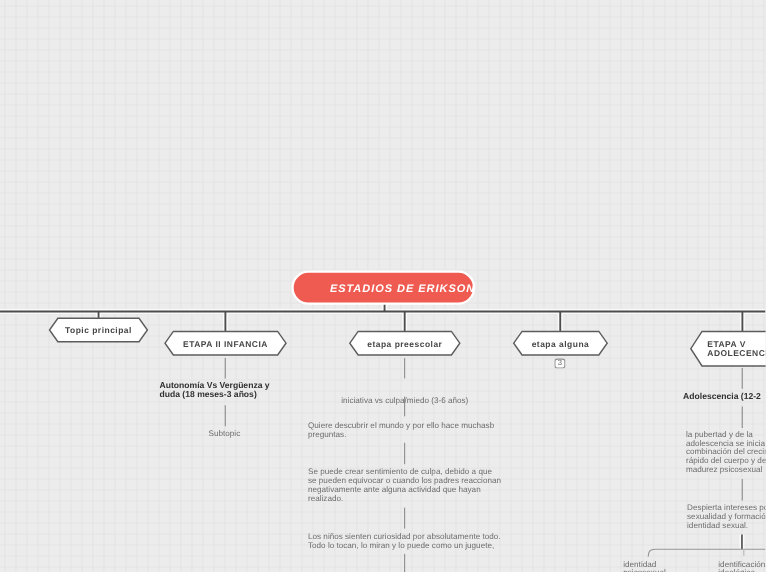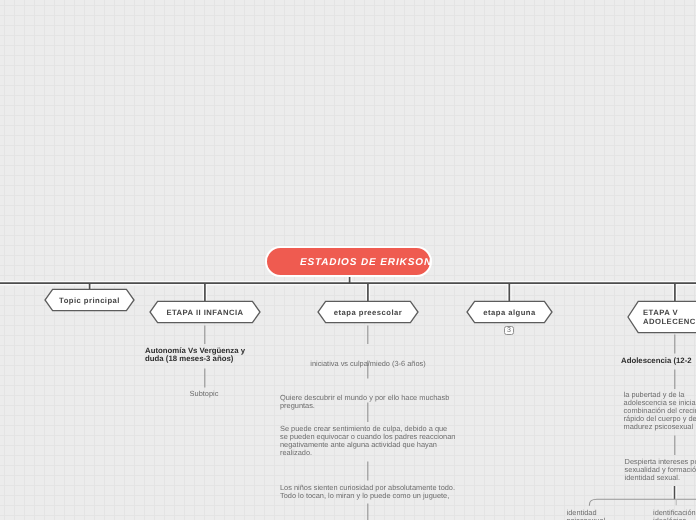--- a/index.html
+++ b/index.html
@@ -139,21 +139,21 @@
     </svg>
   <span class="lbl" style="justify-content:flex-start;padding-left:16px;text-align:left;line-height:8.6px;">ETAPA V
 ADOLECENCIA</span>
 </div>
 
 <div class="txt b" style="left:145px;top:346.6px;width:125px;">Autonomía Vs Vergüenza y
 duda (18 meses-3 años)</div>
 <div class="txt c" style="left:174px;top:390px;width:60px;">Subtopic</div>
 
 <div class="txt c" style="left:285px;top:348px;width:166px;margin-top:12px;">iniciativa vs culpa/miedo (3-6 años)</div>
-<div class="txt" style="left:280px;top:383px;width:180px;margin-top:11px;">Quiere descubrir el mundo y por ello hace muchasb
+<div class="txt" style="left:280px;top:383px;width:180px;">Quiere descubrir el mundo y por ello hace muchasb
 preguntas.</div>
 <div class="txt" style="left:280px;top:425px;width:182px;">Se puede crear sentimiento de culpa, debido a que
 se pueden equivocar o cuando los padres reaccionan
 negativamente ante alguna actividad que hayan
 realizado.</div>
 <div class="txt" style="left:280px;top:484px;width:184px;">Los niños sienten curiosidad por absolutamente todo.
 Todo lo tocan, lo miran y lo puede como un juguete,</div>
 
 <div class="txt b" style="left:621px;top:356.6px;width:110px;">Adolescencia (12-2</div>
 <div class="txt" style="left:623.6px;top:391.4px;width:92px;">la pubertad y de la

